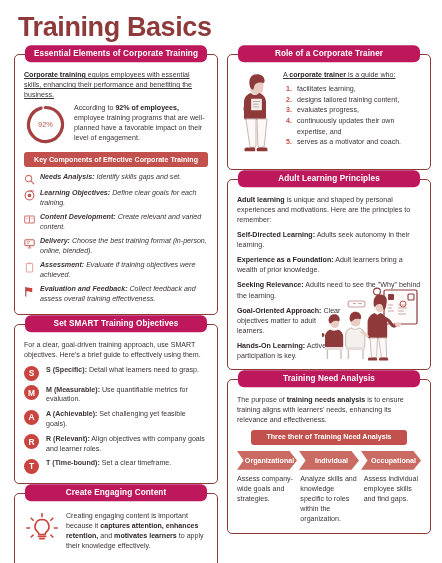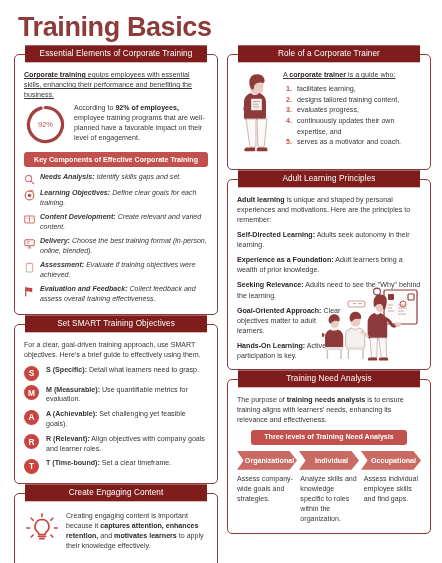--- a/index.html
+++ b/index.html
@@ -28,25 +28,25 @@
   .card-body {
     border: 1.4px solid #8e3a3a;
     border-radius: 5px;
     padding: 15px 9px 9px 9px;
     background: #fff;
     position: relative;
   }
   .card-head {
     position: absolute; left: 11px; right: 11px; top: -0px;
     transform: translateY(-50%);
-    background: #7f1d1d;
+    background: #be185d;
     color: #fff;
-    border-radius: 0;
+    border-radius: 6px;
     text-align: center;
-    font-size: 8.2px; font-weight: normal;
+    font-size: 8.2px; font-weight: bold;
     padding: 4.2px 4px;
     letter-spacing: 0.1px;
     z-index: 3;
   }
   .card-head-wrap { position: relative; height: 0; }
 
   
   .p {
     font-size: 7.1px; line-height: 1.42; color: #3a3436;
     margin-bottom: 5px;
@@ -386,21 +386,21 @@
     </div>
 
     <div class="card">
       <div class="card-head-wrap">
           <div class="card-head">Training Need Analysis</div>
         </div>
       <div class="card-body">
         <div class="p">
           <span>The purpose of </span><b>training needs analysis</b><span> is to ensure training aligns with learners' needs, enhancing its relevance and effectiveness.</span>
         </div>
-        <div class="subhead" style="margin-left:14px;margin-right:14px;">Three levels of Training Need Analysis</div>
+        <div class="subhead" style="margin-left:14px;margin-right:14px;">Three their of Training Need Analysis</div>
 
         <div class="chev-row">
           <div class="chev">
             <svg viewBox="0 0 64 20" preserveAspectRatio="none">
                 <path d="M0 0h56l8 10-8 10H0l7-10z" fill="#c96a63"></path>
               </svg>
             <span>Organizational</span>
           </div>
           <div class="chev">
             <svg viewBox="0 0 64 20" preserveAspectRatio="none">

